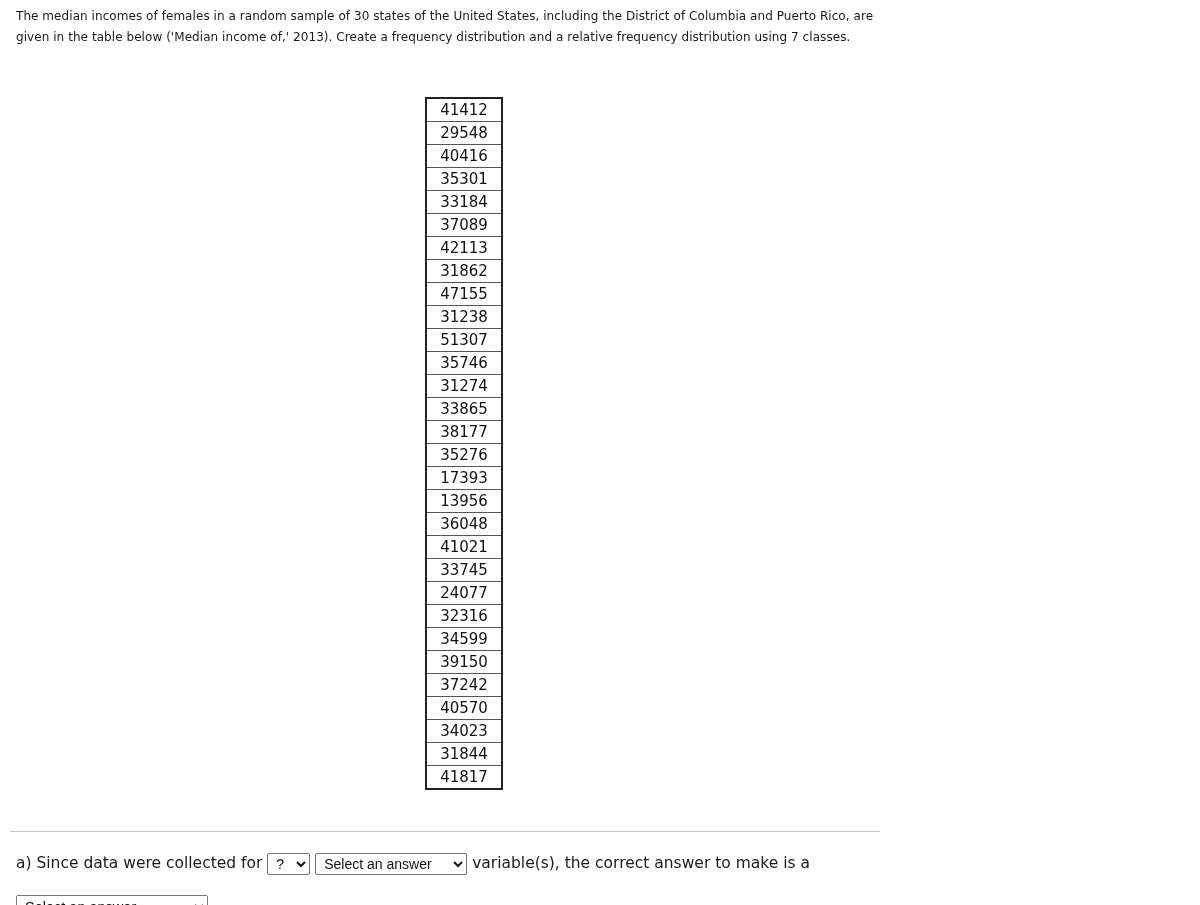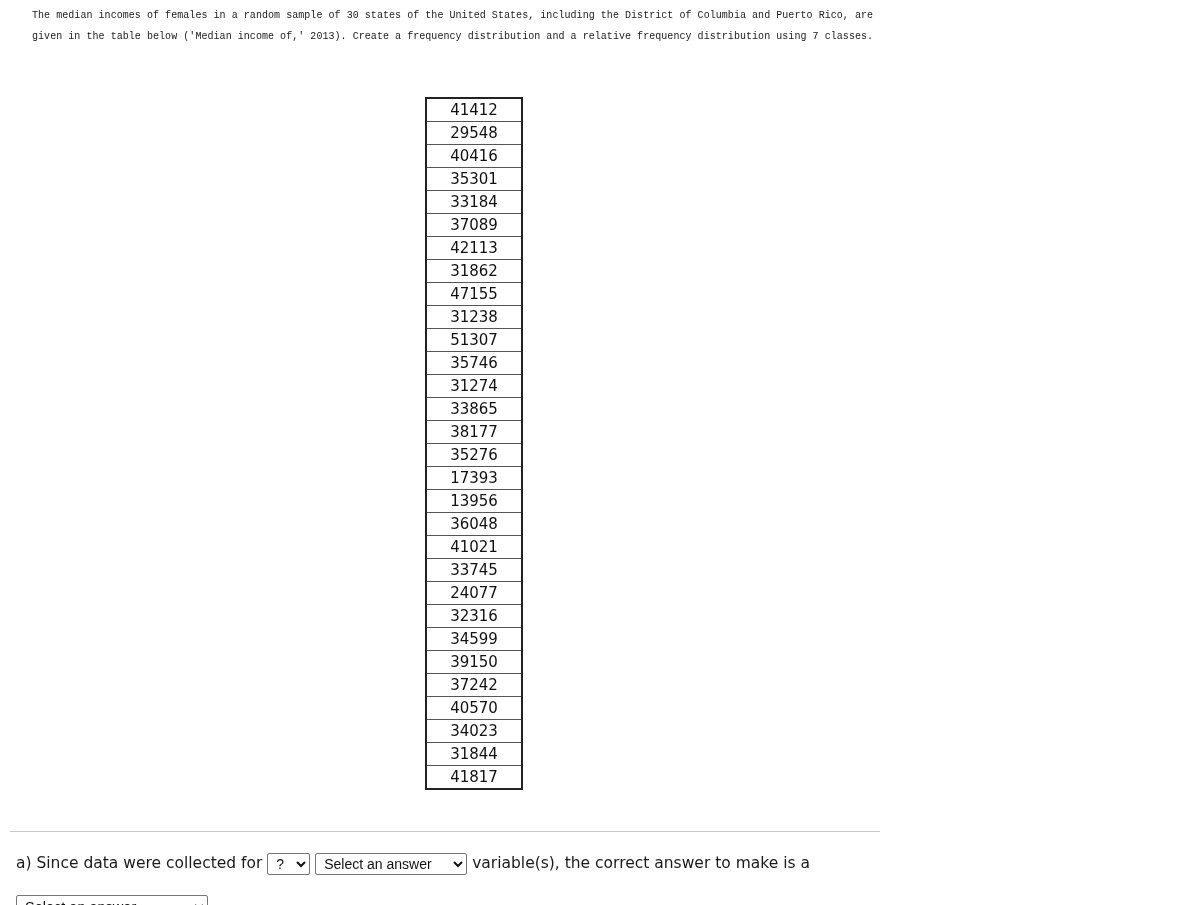--- a/index.html
+++ b/index.html
@@ -12,28 +12,27 @@
     height: 905px;
     position: relative;
     font-family: "DejaVu Sans", "Liberation Sans", sans-serif;
     color: #1a1a1a;
     overflow: hidden;
   }
 
   
   .problem-statement {
     position: absolute;
-    left: 32px;
+    left: 16px;
     top: 6px;
     width: 868px;
-    font-size: 10px;
+    font-size: 12px;
     line-height: 20.5px;
     color: #1a1a1a;
     letter-spacing: 0.005em;
-    font-family: Liberation Mono, monospace;
   }
 
   
   .data-table-wrap {
     position: absolute;
     left: 425px;
     top: 97px;
   }
   table.data-table {
     border-collapse: collapse;
@@ -43,21 +42,21 @@
   table.data-table td {
     width: 70px;
     height: 22px;
     box-sizing: content-box;
     border: 1px solid #555555;
     text-align: center;
     vertical-align: middle;
     font-size: 15px;
     line-height: 22px;
     color: #111111;
-    padding: 0 12px;
+    padding: 0 2px;
     background: #ffffff;
     font-family: "DejaVu Sans", "Liberation Sans", sans-serif;
   }
 
   
   .section-divider {
     position: absolute;
     left: 10px;
     top: 831px;
     width: 870px;

